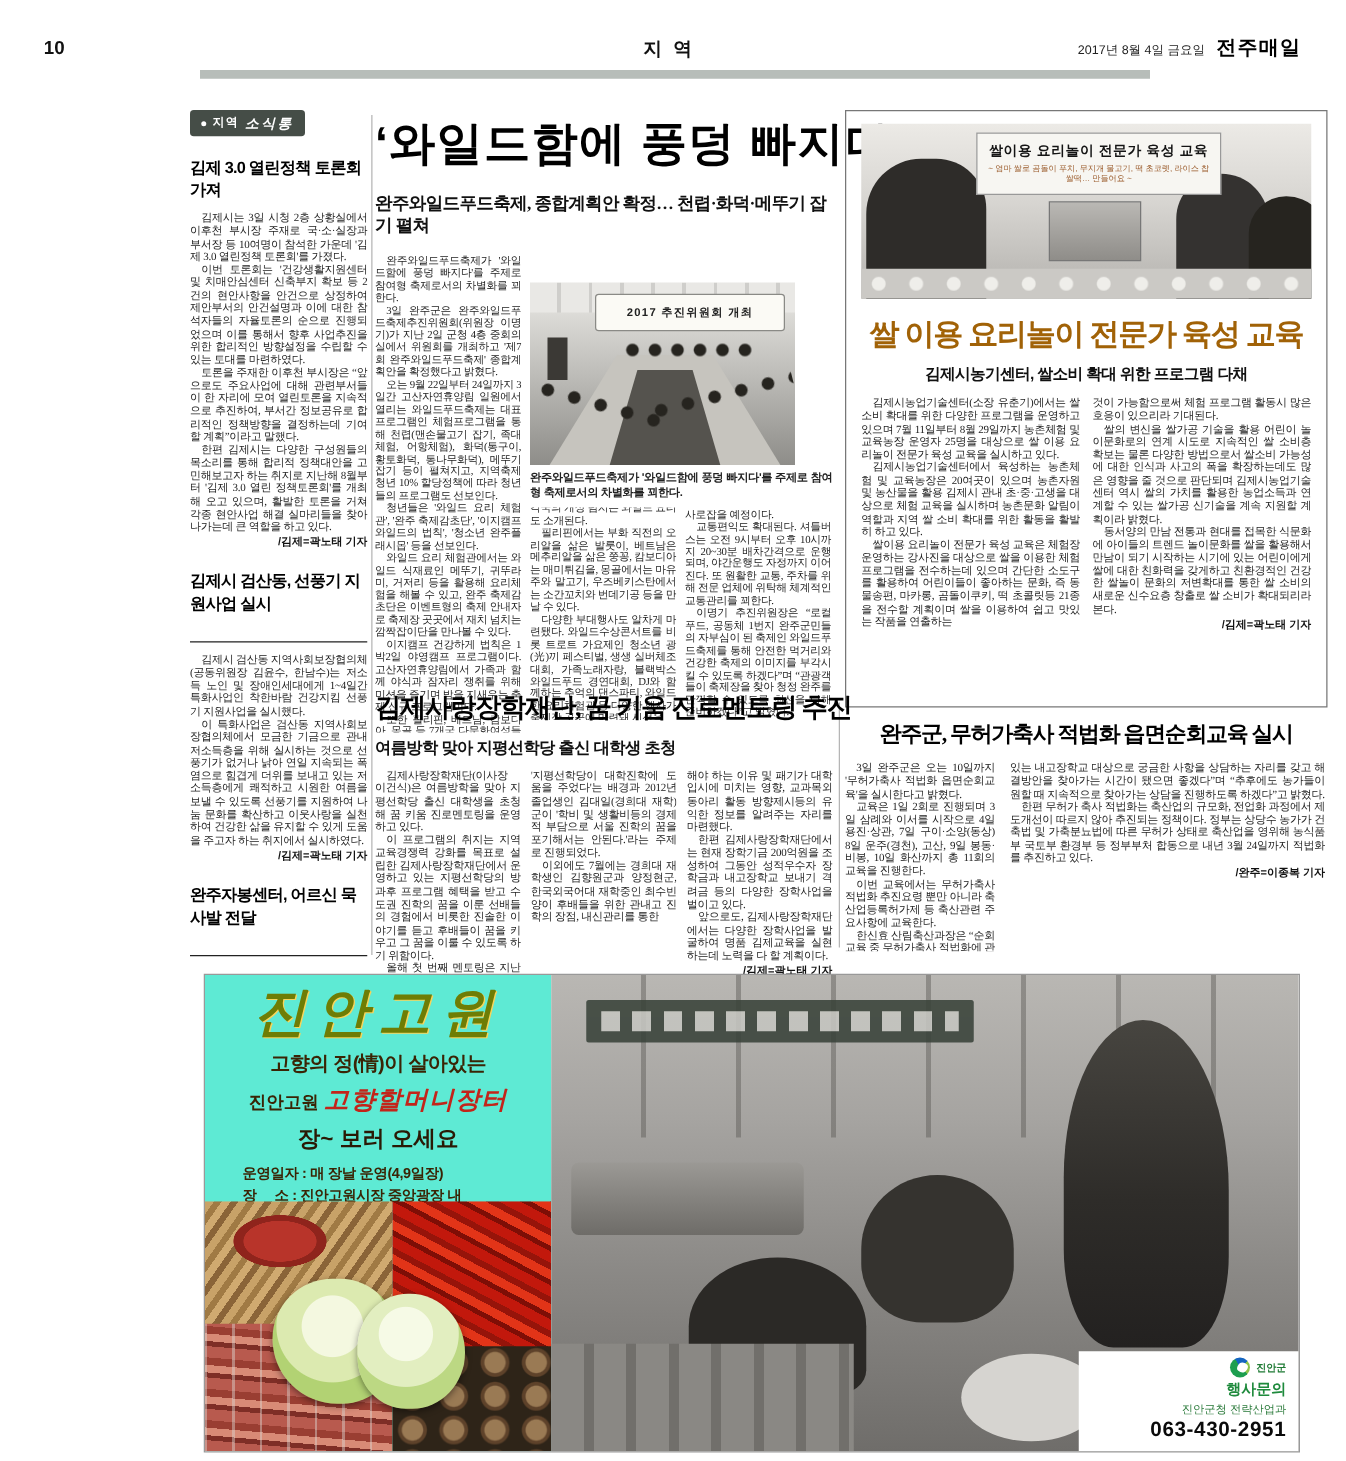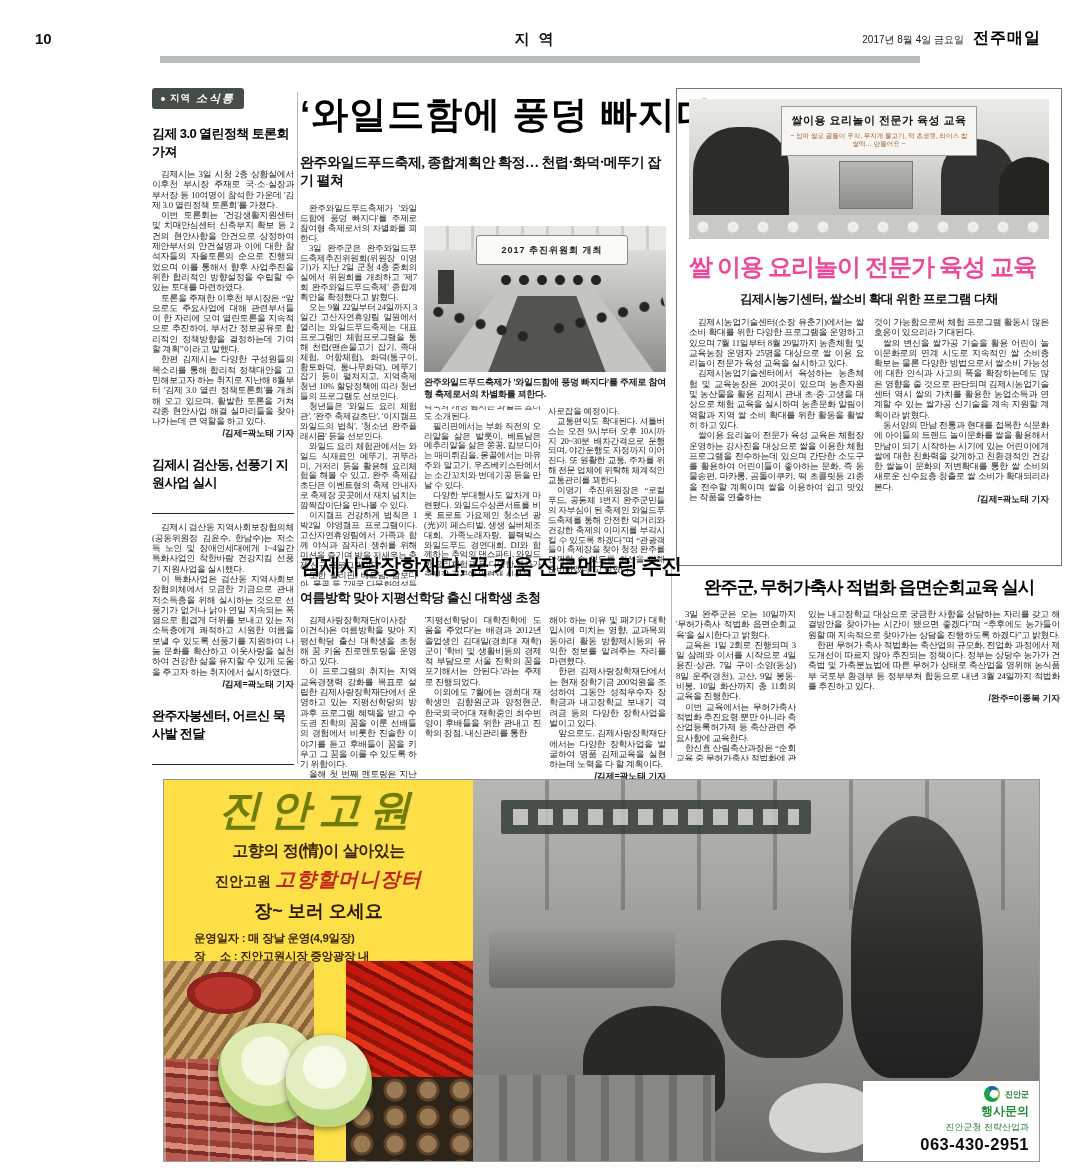--- a/index.html
+++ b/index.html
@@ -34,21 +34,21 @@
   
   .main-art{position:absolute;left:300px;top:90px;width:366px;}
   .m-h1{font:900 37px "Liberation Sans",sans-serif;letter-spacing:1px;color:#000;
         text-align:center;margin:0;white-space:nowrap;}
   .m-h2{font:bold 14px "Liberation Serif",serif;letter-spacing:-0.5px;color:#111;
         text-align:left;margin:14px 0 0 0;}
   .m-body{margin-top:14px;height:382px;overflow:hidden;display:flex;gap:7px;}
   .m-body .para{font-size:8.6px;line-height:9.9px;}
   .mcol1{width:117px;overflow:hidden;}
   .m-right{width:242px;}
-  .photo1{margin-top:22px;width:242px;height:146px;position:relative;overflow:hidden;
+  .photo1{margin-top:22px;width:212px;height:146px;position:relative;overflow:hidden;
           background:linear-gradient(180deg,#f0efec 0%,#d9d8d4 20%,#b9b8b4 55%,#8e8d89 100%);}
   .ph1-ceil{position:absolute;top:0;left:0;right:0;height:24px;
             background:repeating-linear-gradient(90deg,#e9e8e5 0 22px,#cfcecb 22px 25px);}
   .ph1-banner{position:absolute;top:9px;left:52px;width:150px;height:28px;background:#fbfaf5;
               border:1px solid #8a8a86;border-radius:3px;display:flex;align-items:center;
               justify-content:center;font:bold 9px "Liberation Sans",sans-serif;color:#222;
               letter-spacing:1px;}
   .ph1-table{position:absolute;left:12px;right:8px;top:58px;bottom:-6px;
              background:#c6c4be;clip-path:polygon(30% 0,70% 0,100% 100%,0 100%);}
   .ph1-pit{position:absolute;left:62px;right:58px;top:70px;bottom:-6px;
@@ -75,22 +75,22 @@
   .ph2-t2{font:6.5px "Liberation Sans",sans-serif;color:#9a5a2a;margin-top:4px;line-height:8px;}
   .ph2-p{position:absolute;background:#2e2c29;}
   .ph2-p1{left:4px;top:28px;width:96px;height:120px;border-radius:44px 40px 6px 6px;}
   .ph2-p2{right:34px;top:40px;width:74px;height:108px;border-radius:36px 38px 6px 6px;background:#343230;}
   .ph2-p3{right:-14px;top:58px;width:64px;height:92px;border-radius:30px 34px 4px 4px;background:#26241f;}
   .ph2-machine{position:absolute;left:150px;top:62px;width:72px;height:46px;border:1px solid #777;
                background:linear-gradient(#bab8b4,#8f8d89);}
   .ph2-front{position:absolute;left:0;right:0;bottom:0;height:24px;background:#cbc9c5;
              background-image:radial-gradient(circle 6px at 14px 12px,#efeeea 0 5px,transparent 6px);
              background-size:30px 24px;}
-  .s-h1{font:bold 24px "Liberation Serif",serif;letter-spacing:-1px;text-align:left;
-        color:#ec4899;margin:12px 0 0 0;white-space:nowrap;}
+  .s-h1{font:bold 24px "Liberation Serif",serif;letter-spacing:-1px;text-align:center;
+        color:#a16207;margin:12px 0 0 0;white-space:nowrap;}
   .s-h2{font:bold 12.5px "Liberation Sans",sans-serif;letter-spacing:-0.5px;text-align:center;
         color:#111;margin:8px 0 0 0;}
   .s-body{margin-top:9px;display:flex;gap:10px;height:252px;overflow:hidden;}
   .s-body .col{width:176px;overflow:hidden;}
   
   .sch-art{position:absolute;left:300px;top:552px;width:366px;}
   .g-h1{font:bold 21px "Liberation Serif",serif;letter-spacing:-1px;text-align:center;
         color:#000;margin:0;white-space:nowrap;}
   .g-h2{font:bold 13px "Liberation Sans",sans-serif;letter-spacing:-0.5px;color:#111;margin:9px 0 0 0;}
   .g-body{margin-top:8px;display:flex;gap:8px;height:196px;overflow:hidden;justify-content:flex-end;}
@@ -98,21 +98,21 @@
   
   .wj-art{position:absolute;left:676px;top:575px;width:386px;}
   .w-h1{font:bold 17.5px "Liberation Serif",serif;letter-spacing:-1px;text-align:center;
         color:#000;margin:0;white-space:nowrap;}
   .w-body{margin-top:10px;display:flex;gap:12px;height:152px;overflow:hidden;}
   .w-c1{width:120px;overflow:hidden;}
   .w-c2{width:252px;overflow:hidden;}
   
   .ad{position:absolute;left:163px;top:779px;width:877px;height:383px;display:flex;
       border:1px solid #999;box-sizing:border-box;overflow:hidden;}
-  .ad-left{width:309px;background:#fde047;position:relative;flex:none;}
+  .ad-left{width:277px;background:#5eead4;position:relative;flex:none;}
   .ad-callig{font:italic bold 42px "Liberation Serif",serif;color:#6e7d05;text-align:center;
              letter-spacing:8px;margin-top:2px;text-shadow:1px 1px 0 #f8d45a;}
   .ad-l1{font:bold 16px "Liberation Sans",sans-serif;color:#3a2405;text-align:center;margin-top:3px;letter-spacing:-0.5px;}
   .ad-l2{text-align:center;margin-top:4px;white-space:nowrap;}
   .ad-l2 .pre{font:bold 14px "Liberation Sans",sans-serif;color:#3a2405;}
   .ad-l2 .red{font:italic bold 20px "Liberation Serif",serif;color:#c3241a;letter-spacing:1px;}
   .ad-l3{font:bold 18px "Liberation Sans",sans-serif;color:#2a1a05;text-align:center;margin-top:6px;}
   .ad-l4{font:bold 11.5px "Liberation Sans",sans-serif;color:#3a2405;margin:8px 0 0 30px;letter-spacing:-0.3px;}
   .ad-l5{font:bold 11.5px "Liberation Sans",sans-serif;color:#3a2405;margin:3px 0 0 30px;letter-spacing:-0.3px;}
   .ad-foods{position:absolute;left:0;right:0;bottom:0;height:200px;overflow:hidden;}

